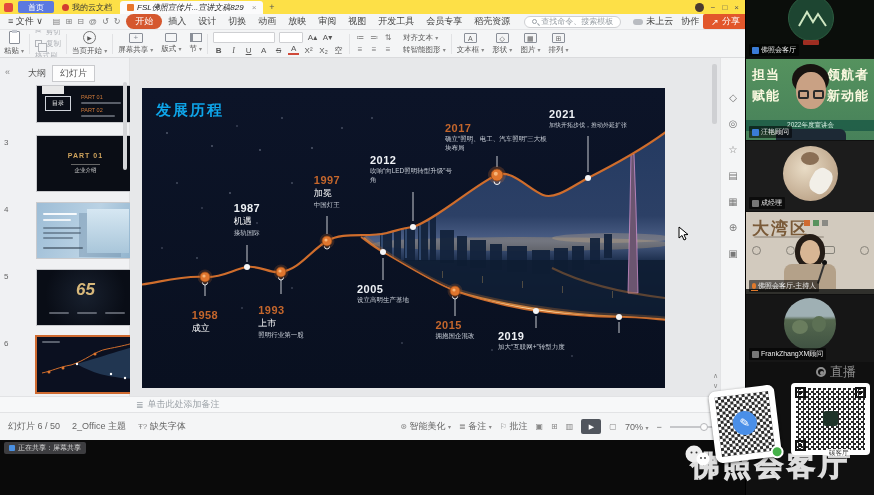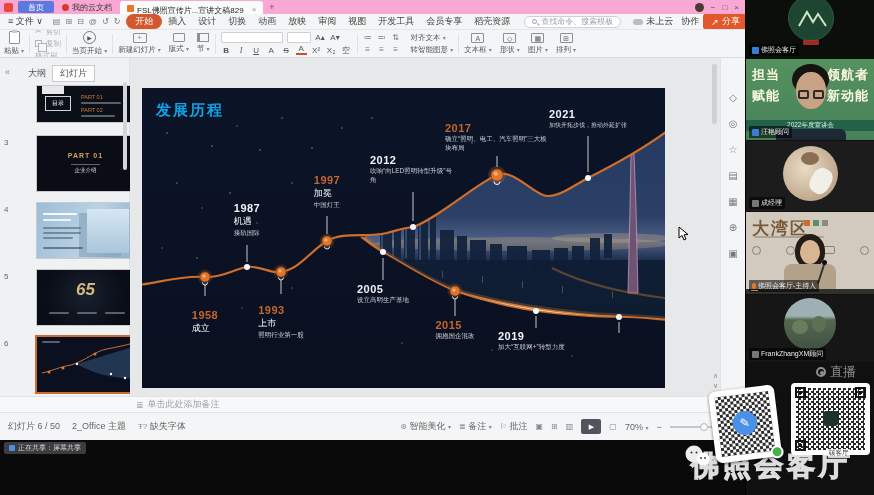--- a/index.html
+++ b/index.html
@@ -3,26 +3,26 @@
 <meta charset="utf-8">
 <style>
   * { margin:0; padding:0; box-sizing:border-box; }
   html,body { width:874px; height:495px; overflow:hidden; }
   body { position:relative; font-family:"Liberation Sans","DejaVu Sans",sans-serif; background:#000; }
 
   
   .wps { position:absolute; left:0; top:0; width:745px; height:440px; background:#f4f5f6; overflow:hidden; }
 
   
-  .titlebar { height:14px; background:#f9a8d4; display:flex; align-items:center; font-size:8px; color:#333; }
+  .titlebar { height:14px; background:#fde047; display:flex; align-items:center; font-size:8px; color:#333; }
   .wlogo { width:9px; height:9px; background:#e34a3c; border-radius:2px; margin:0 5px 0 4px; }
   .tab-home { background:#5b79e0; color:#fff; border-radius:2px; padding:0 10px; height:12px; display:flex; align-items:center; }
   .tab-doc { display:flex; align-items:center; gap:3px; padding:0 8px; color:#333; }
   .reddot { width:7px; height:7px; border-radius:50%; background:#d23c30; }
-  .tab-active { background:#fbfbfc; border-radius:3px 3px 0 0; padding:4px 7px; height:13px; margin-top:1px; display:flex; align-items:flex-start; gap:3px; color:#222; }
+  .tab-active { background:#fbfbfc; border-radius:3px 3px 0 0; padding:4px 7px; height:13px; margin-top:1px; display:flex; align-items:center; gap:3px; color:#222;font-style:italic; }
   .pptic { width:7px; height:7px; background:#e8762c; border-radius:1px; }
   .tclose { color:#999; margin-left:5px; }
   .newtab { color:#555; margin:0 6px; font-size:9px; }
   .wctrls { margin-left:auto; display:flex; align-items:center; gap:7px; margin-right:6px; color:#555; font-size:8px; }
   .avatar9 { width:9px; height:9px; border-radius:50%; background:#4a3a30; }
 
   
   .menubar { height:16px; display:flex; align-items:center; background:#f4f5f6; border-bottom:1px solid #e5e6e8; font-size:9px; color:#444; padding:0 4px; white-space:nowrap; }
   .menubar .mi { margin:0 4px; }
   .qicons { display:flex; gap:5px; color:#777; font-size:8px; margin:0 6px; }
@@ -222,21 +222,21 @@
         </span>
     </div>
     <div class="vsep"></div>
     <div class="rgroup">
       <span class="playic">▶</span>
       <span><span>当页开始</span> <span class="caret">▾</span></span>
     </div>
     <div class="vsep"></div>
     <div class="rgroup">
       <span class="slideic">+</span>
-      <span><span>新建幻灯片</span> <span class="caret">▾</span></span>
+      <span><span>屏幕共享</span> <span class="caret">▾</span></span>
     </div>
     <div class="rgroup" style="margin-left:8px;">
       <span class="layic"></span>
       <span><span>版式</span> <span class="caret">▾</span></span>
     </div>
     <div class="rgroup" style="margin-left:8px;">
       <span class="secic"></span>
       <span><span>节</span> <span class="caret">▾</span></span>
     </div>
     <div class="vsep"></div>

